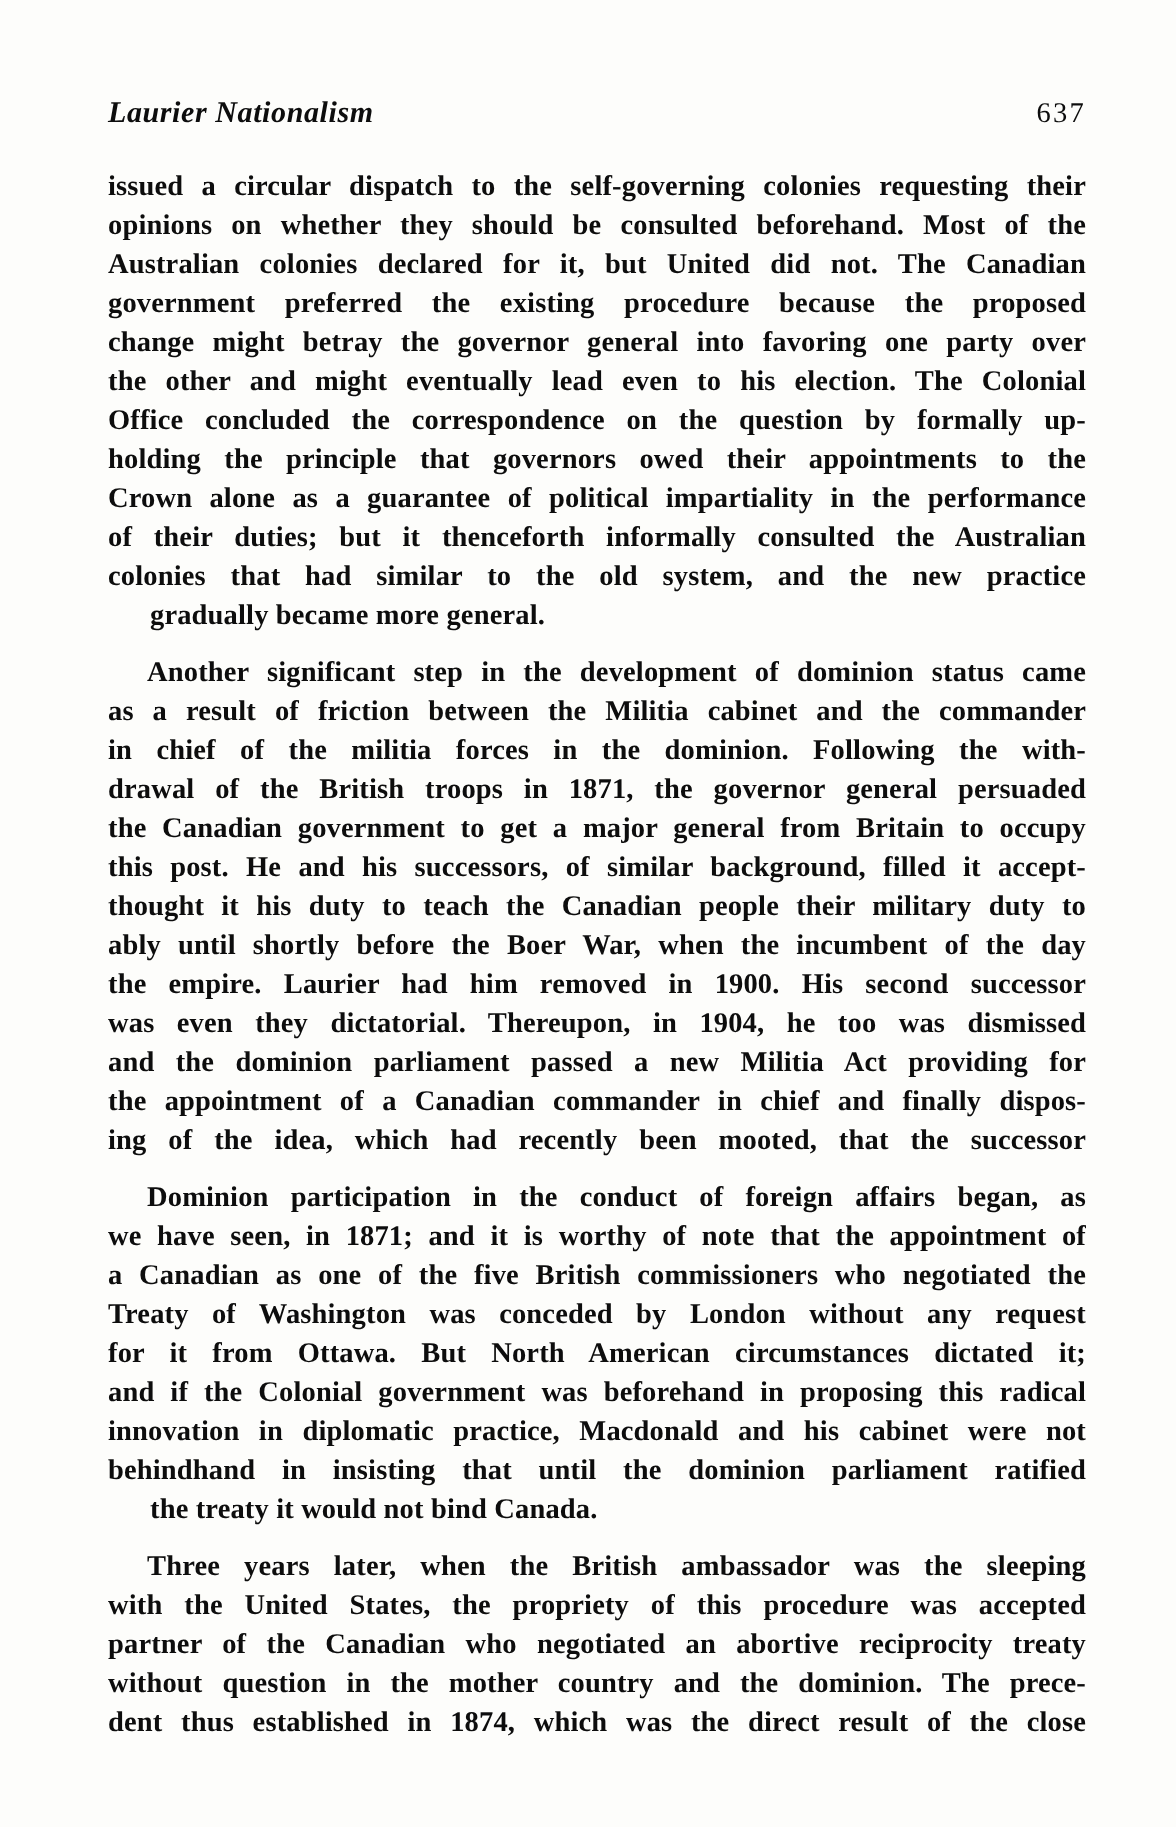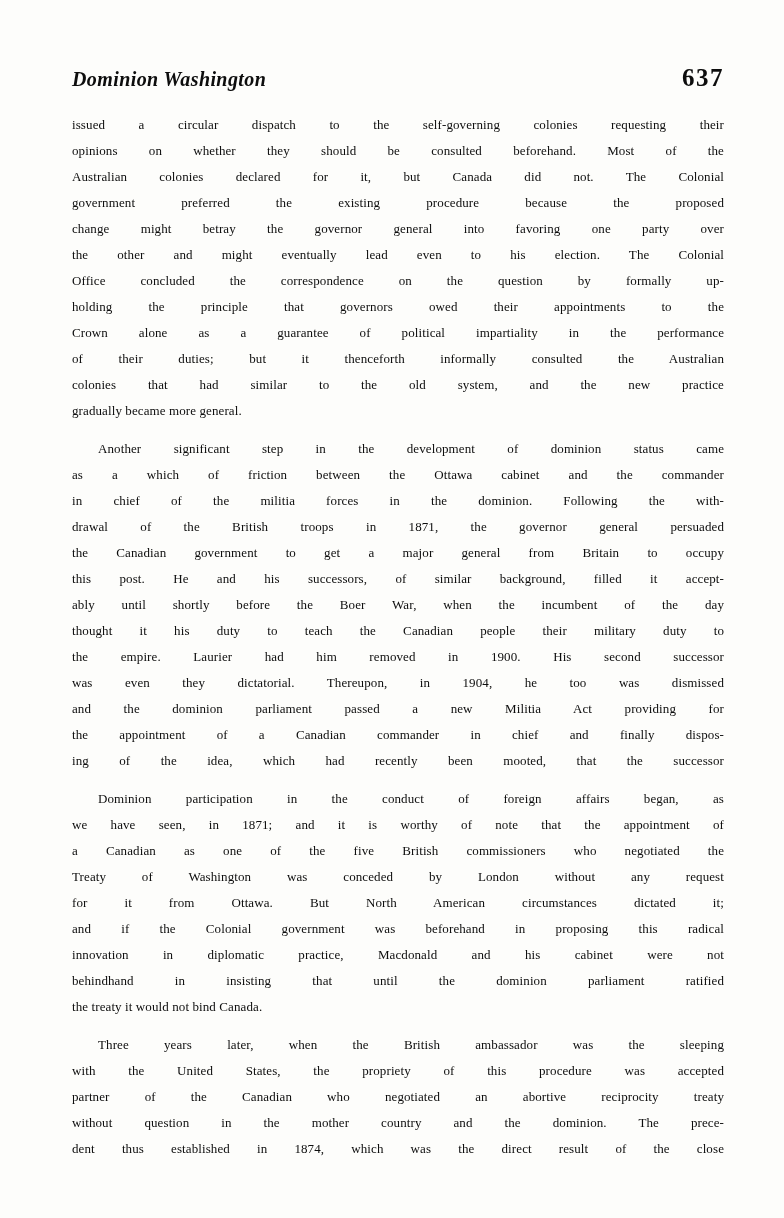--- a/index.html
+++ b/index.html
@@ -30,84 +30,85 @@
     justify-content: space-between;
     align-items: baseline;
   }
   .running-title {
     font-size: 20px;
     font-style: italic;
     font-weight: bold;
     letter-spacing: 0.4px;
   }
   .page-number {
-    font-size: 25px;
-    font-weight: bold;
+    font-size: 19px;
+    font-weight: normal;
     letter-spacing: 1.5px;
   }
   .content {
     position: absolute;
     left: 72px;
     top: 112px;
     width: 652px;
   }
   .paragraph {
     margin: 0;
     padding: 0;
   }
   .line {
-    font-size: 13px;
-    font-weight: normal;
+    font-size: 19px;
+    font-weight: bold;
     line-height: 26px;
     height: 26px;
     overflow: hidden;
     text-align: justify;
     text-align-last: justify;
     letter-spacing: 0.1px;
   }
   .line.indent {
     text-indent: 26px;
     margin-top: 12px;
   }
   .line.flush-last {
     text-align-last: left;
+    margin-left: 28px;
   }
 </style>
 </head>
 <body>
 
 <div class="page">
   <div class="running-header">
-    <span class="running-title">Dominion Washington</span>
+    <span class="running-title">Laurier Nationalism</span>
     <span class="page-number">637</span>
   </div>
   <div class="content">
       <div class="paragraph">
         <div class="line">issued a circular dispatch to the self-governing colonies requesting their</div>
         <div class="line">opinions on whether they should be consulted beforehand. Most of the</div>
-        <div class="line">Australian colonies declared for it, but Canada did not. The Colonial</div>
+        <div class="line">Australian colonies declared for it, but United did not. The Canadian</div>
         <div class="line">government preferred the existing procedure because the proposed</div>
         <div class="line">change might betray the governor general into favoring one party over</div>
         <div class="line">the other and might eventually lead even to his election. The Colonial</div>
         <div class="line">Office concluded the correspondence on the question by formally up-</div>
         <div class="line">holding the principle that governors owed their appointments to the</div>
         <div class="line">Crown alone as a guarantee of political impartiality in the performance</div>
         <div class="line">of their duties; but it thenceforth informally consulted the Australian</div>
         <div class="line">colonies that had similar to the old system, and the new practice</div>
         <div class="line flush-last">gradually became more general.</div>
       </div>
       <div class="paragraph">
         <div class="line indent">Another significant step in the development of dominion status came</div>
-        <div class="line">as a which of friction between the Ottawa cabinet and the commander</div>
+        <div class="line">as a result of friction between the Militia cabinet and the commander</div>
         <div class="line">in chief of the militia forces in the dominion. Following the with-</div>
         <div class="line">drawal of the British troops in 1871, the governor general persuaded</div>
         <div class="line">the Canadian government to get a major general from Britain to occupy</div>
         <div class="line">this post. He and his successors, of similar background, filled it accept-</div>
+        <div class="line">thought it his duty to teach the Canadian people their military duty to</div>
         <div class="line">ably until shortly before the Boer War, when the incumbent of the day</div>
-        <div class="line">thought it his duty to teach the Canadian people their military duty to</div>
         <div class="line">the empire. Laurier had him removed in 1900. His second successor</div>
         <div class="line">was even they dictatorial. Thereupon, in 1904, he too was dismissed</div>
         <div class="line">and the dominion parliament passed a new Militia Act providing for</div>
         <div class="line">the appointment of a Canadian commander in chief and finally dispos-</div>
         <div class="line">ing of the idea, which had recently been mooted, that the successor</div>
       </div>
       <div class="paragraph">
         <div class="line indent">Dominion participation in the conduct of foreign affairs began, as</div>
         <div class="line">we have seen, in 1871; and it is worthy of note that the appointment of</div>
         <div class="line">a Canadian as one of the five British commissioners who negotiated the</div>

